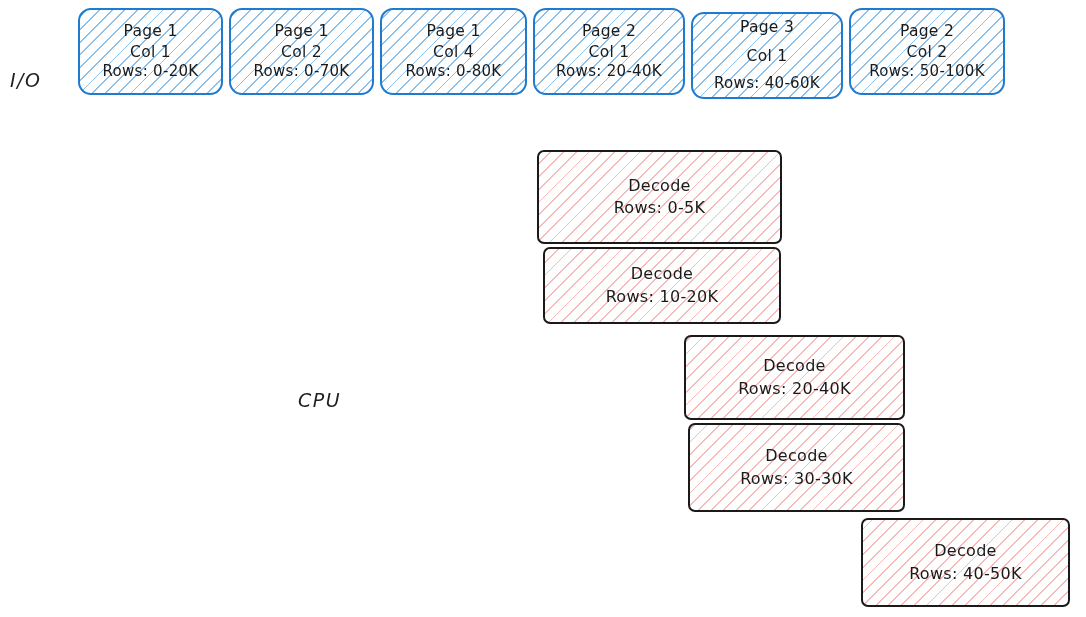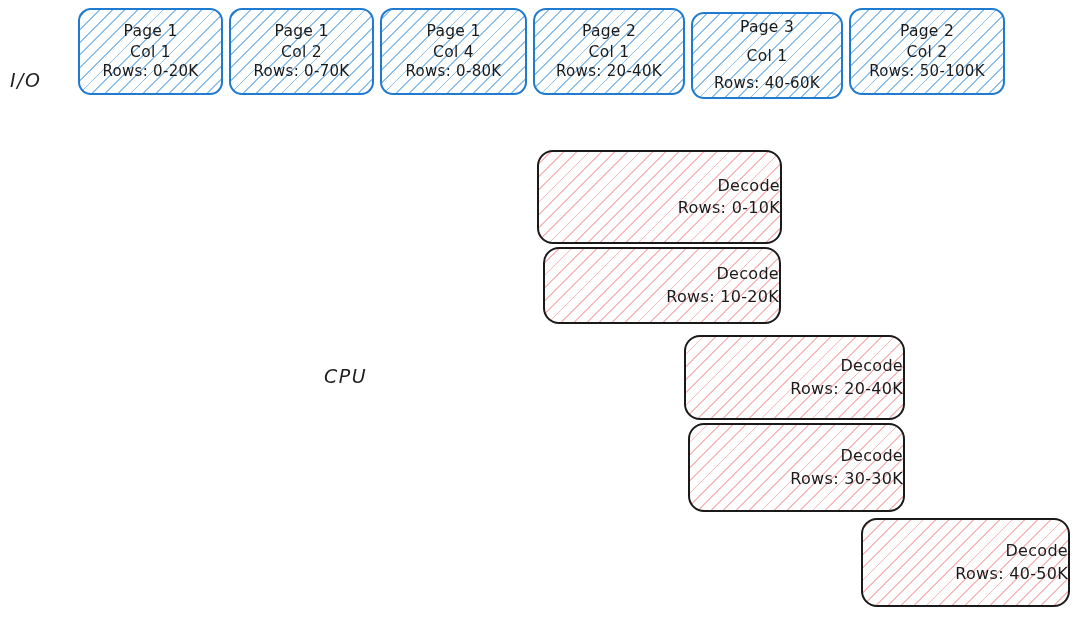--- a/index.html
+++ b/index.html
@@ -27,21 +27,21 @@
     position: absolute;
     color: #1f1f1f;
     font-family: "DejaVu Sans", sans-serif;
     font-size: 19px;
     letter-spacing: 1.5px;
     white-space: nowrap;
     font-style: italic;
     font-weight: 400;
   }
   #io-label   { left: 10px; top: 41px; margin-top: 28px; }
-  #cpu-label  { left: 298px; top: 365px; margin-left: 26px; }
+  #cpu-label  { left: 298px; top: 389px; }
 
   
   .node {
     position: absolute;
     box-sizing: border-box;
     border-radius: 12px;
     display: flex;
     flex-direction: column;
     align-items: center;
     justify-content: center;
@@ -73,22 +73,21 @@
   
   .cpu-node {
     border: 2.5px solid #1a1a1a;
     background-color: #ffffff;
     background-image: repeating-linear-gradient(
         -45deg,
         rgba(244,163,163,0.75) 0px,
         rgba(244,163,163,0.75) 1.3px,
         rgba(255,255,255,0) 1.3px,
         rgba(255,255,255,0) 9px);
-    border-radius: 16px;
-    align-items: flex-end;
+    border-radius: 7px;
   }
   .cpu-node .line {
     font-size: 16px;
     line-height: 1.38;
     letter-spacing: 0.3px;
     white-space: nowrap;
   }
 </style>
 </head>
 <body>
@@ -130,21 +129,21 @@
   </div>
 
   <div class="node io-node" style="left:849px; top:8px; width:156px; height:87px;">
     <div class="line l1">Page 2</div>
     <div class="line l2">Col 2</div>
     <div class="line l3">Rows: 50-100K</div>
   </div>
 
   <div class="node cpu-node" style="left:537px; top:150px; width:245px; height:94px;">
     <div class="line">Decode</div>
-    <div class="line">Rows: 0-10K</div>
+    <div class="line">Rows: 0-5K</div>
   </div>
 
   <div class="node cpu-node" style="left:543px; top:247px; width:238px; height:77px;">
     <div class="line">Decode</div>
     <div class="line">Rows: 10-20K</div>
   </div>
 
   <div class="node cpu-node" style="left:684px; top:335px; width:221px; height:85px;">
     <div class="line">Decode</div>
     <div class="line">Rows: 20-40K</div>

